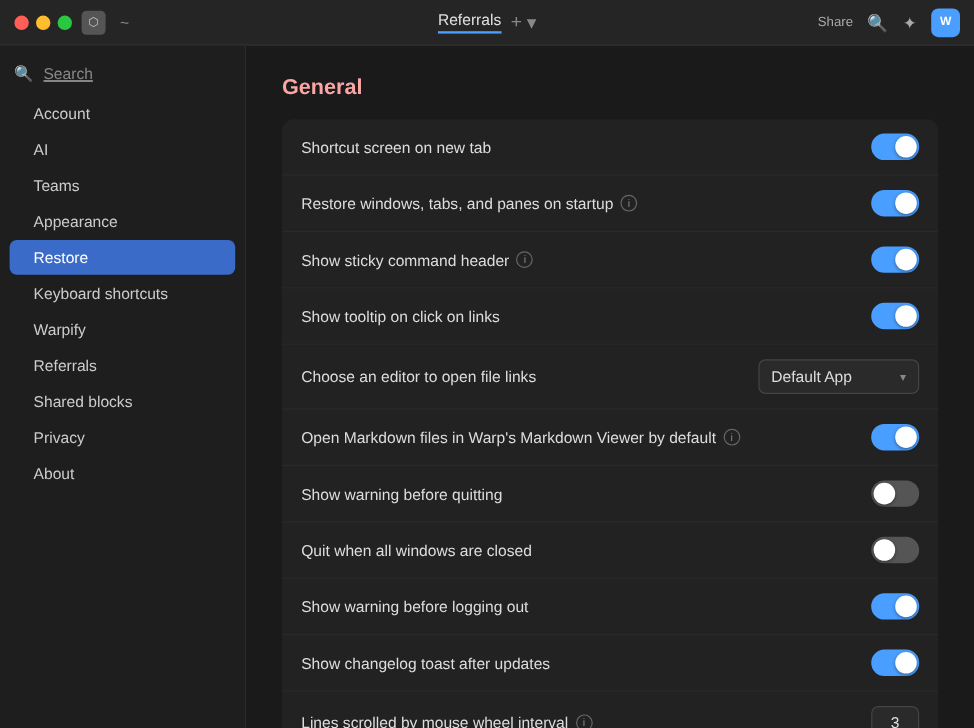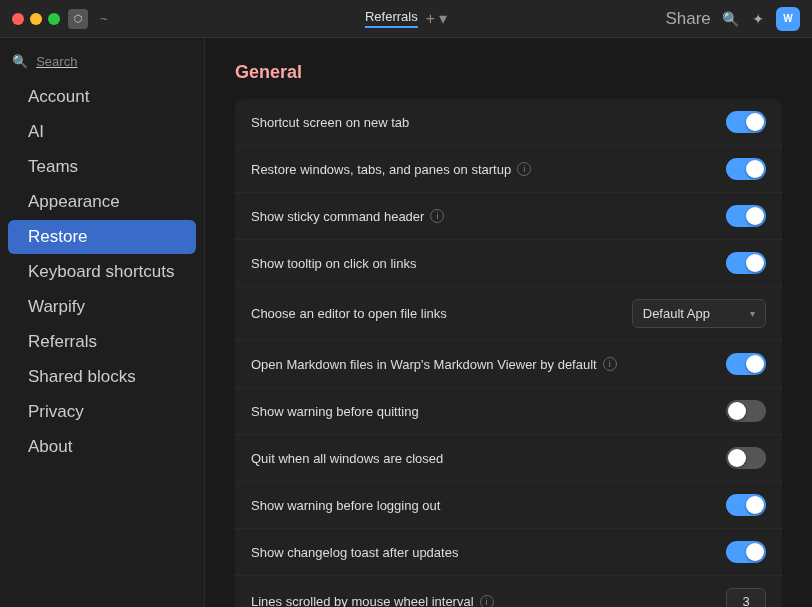--- a/index.html
+++ b/index.html
@@ -81,21 +81,21 @@
       color: #888;
       font-size: 16px;
     }
     .titlebar-right {
       display: flex;
       align-items: center;
       gap: 12px;
     }
     .titlebar-btn {
       color: #aaa;
-      font-size: 17px;
+      font-size: 11px;
       cursor: pointer;
     }
     .titlebar-icon-btn {
       color: #aaa;
       font-size: 14px;
       cursor: pointer;
     }
     .titlebar-warp-icon {
       width: 24px;
       height: 24px;
@@ -141,21 +141,21 @@
       outline: none;
       color: #ccc;
       font-size: 13px;
       width: 100%;
       text-decoration: underline;
     }
     .search-input::placeholder { color: #888; }
 
     .nav-item {
       padding: 7px 20px;
-      font-size: 17px;
+      font-size: 13px;
       color: #ccc;
       cursor: pointer;
       border-radius: 6px;
       margin: 1px 8px;
     }
     .nav-item.active {
       background: #3a6bc8;
       color: white;
     }
 

